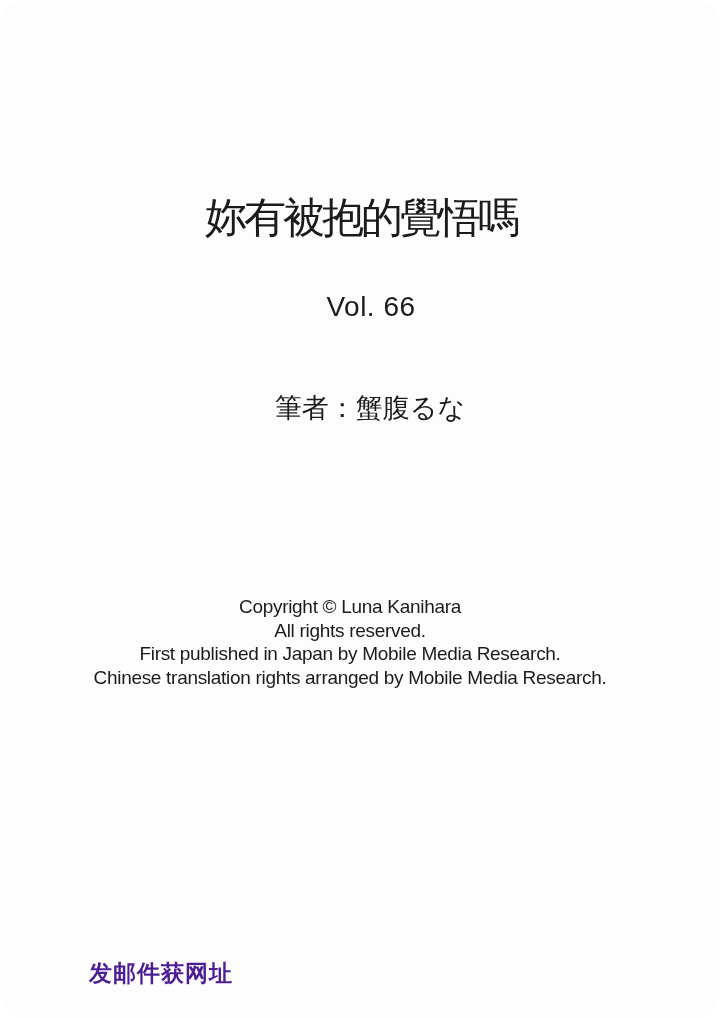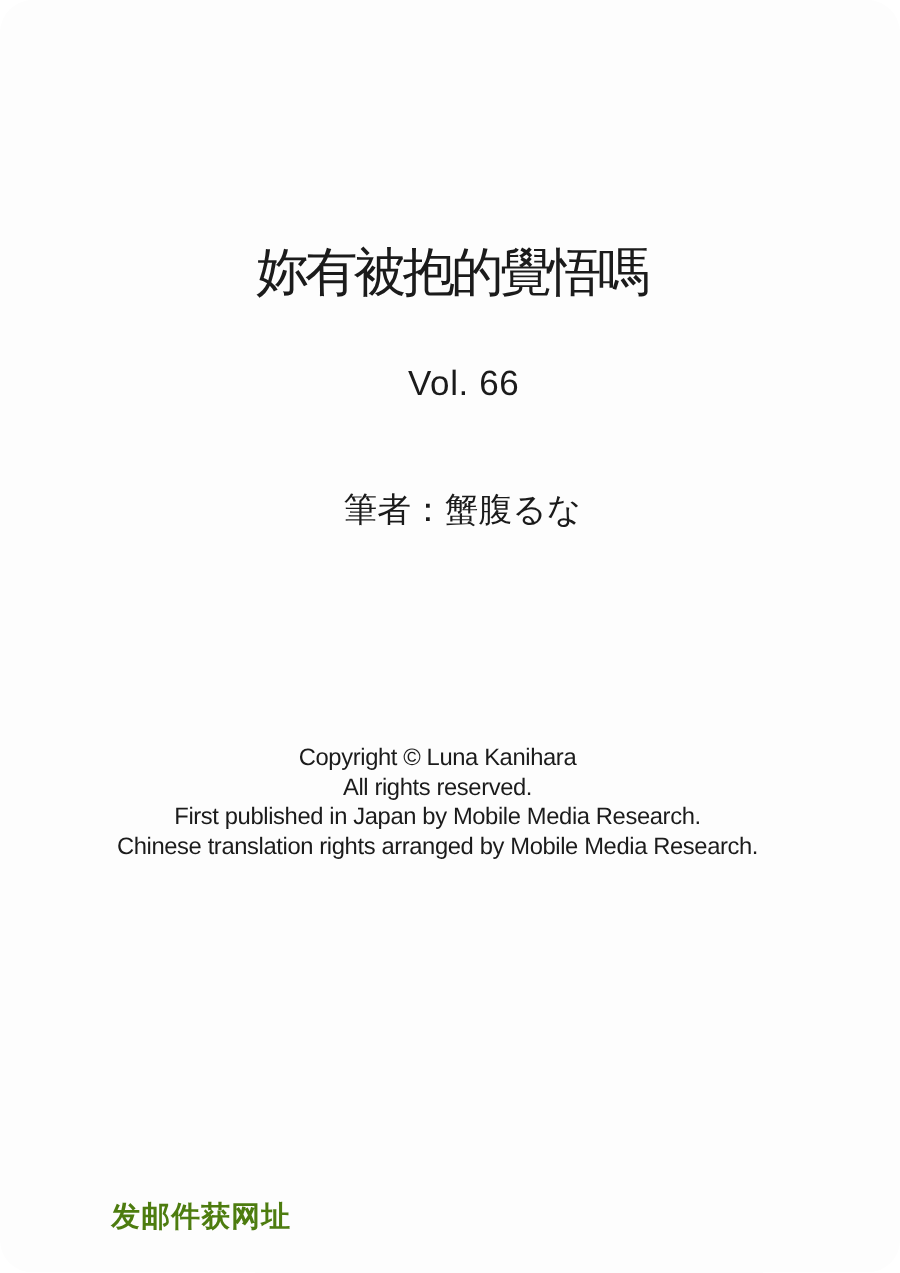--- a/index.html
+++ b/index.html
@@ -86,17 +86,17 @@
 
   <div class="author">筆者：蟹腹るな</div>
 
   <div class="copyright">
     <div>Copyright © Luna Kanihara</div>
     <div>All rights reserved.</div>
     <div>First published in Japan by Mobile Media Research.</div>
     <div>Chinese translation rights arranged by Mobile Media Research.</div>
   </div>
 
-  <div class="watermark" style="color: #4d7c0f;">
+  <div class="watermark" style="color: #4c1d95;">
     <div class="wm-line1">发邮件获网址</div>
   </div>
 
 </div>
 
 </body></html>

